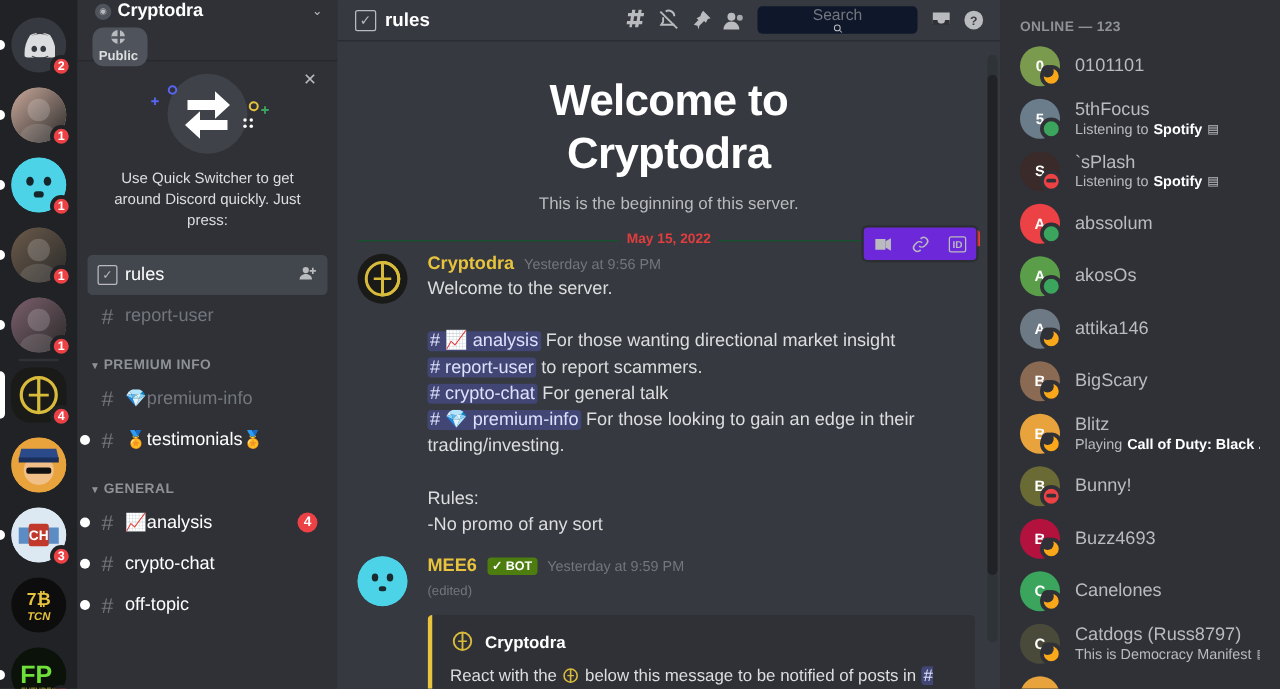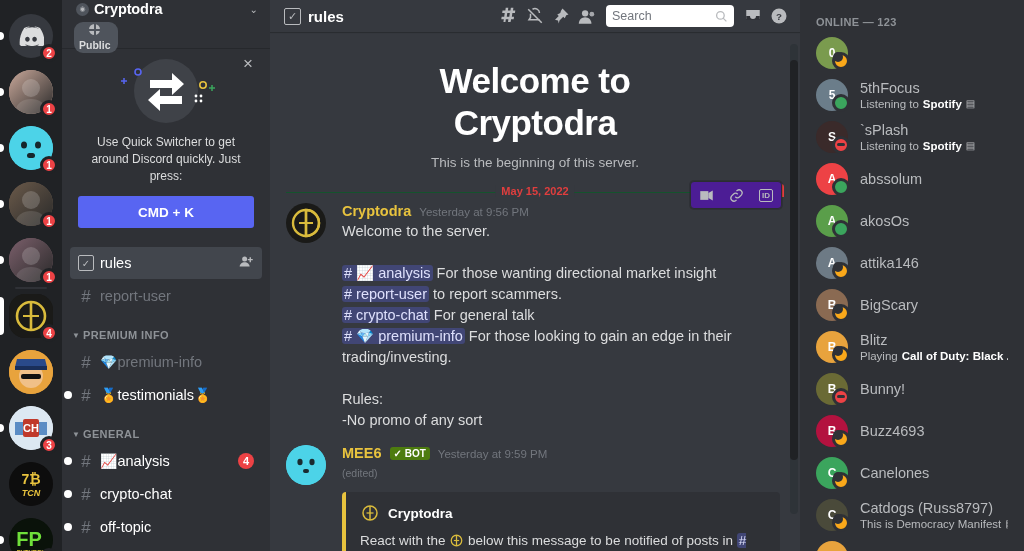--- a/index.html
+++ b/index.html
@@ -130,22 +130,22 @@
   }
   .tb-chan-icon {
     width:17px; height:17px; border-radius:2px; border:1.6px solid #b9bbbe;
     display:flex; align-items:center; justify-content:center; color:#b9bbbe;
     font-size:11px; margin-right:7px; flex:0 0 17px;
   }
   .tb-title { color:#fff; font-size:15px; font-weight:bold; }
   .tb-spacer { flex:1; }
   .tb-icon { width:26px; height:26px; display:flex; align-items:center; justify-content:center; color:#b9bbbe; cursor:pointer; }
   .search-box {
-    width:128px; height:22px; background:#ffffff; border-radius:4px;
-    display:flex; align-items:center; padding: 0 6px; margin: 0 6px; cursor:text;
+    width:128px; height:22px; background:#0f172a; border-radius:4px;
+    display:flex; align-items:center; padding: 0 6px; margin: 0 6px; cursor:text;flex-direction:column;
   }
   .search-ph { color:#72767d; font-size:12.5px; flex:1; }
 
   
   .msgs { flex:1; position:relative; overflow:hidden; }
   .welcome-block { padding: 28px 20px 0; text-align:center; }
   .welcome-title {
     color:#fff; font-size:35px; font-weight:bold; line-height:42px; letter-spacing:-.5px;
   }
   .welcome-sub { color:#b9bbbe; font-size:13.5px; margin-top:11px; }
@@ -179,21 +179,21 @@
   }
   .msg-text { color:#dcddde; font-size:14.5px; line-height:21px; margin-top:2px; }
   .edited { color:#72767d; font-size:10.5px; }
   .chan-mention {
     background:#414675; color:#dee0fc; border-radius:3px; padding: 0 2px;
     font-weight:500; cursor:pointer;
   }
 
   .msg-tools {
     position:absolute; right:18px; top:-12px;
-    background:#4c1d95; border:1px solid #2b2d31; border-radius:4px;
+    background:#6d28d9; border:1px solid #2b2d31; border-radius:4px;
     display:flex; height:28px; align-items:center; box-shadow:0 0 0 1px rgba(4,4,5,.15);
   }
   .tool-btn { width:30px; height:26px; display:flex; align-items:center; justify-content:center; color:#b9bbbe; cursor:pointer; font-size:13px;}
 
   .embed {
     margin-top:8px; background:#2f3136; border-left:4px solid #e8c33e;
     border-radius:4px; padding: 11px 14px 12px; max-width:438px;
   }
   .embed-author { display:flex; align-items:center; gap:8px; }
   .embed-author-name { color:#fff; font-size:13.5px; font-weight:600; }
@@ -415,21 +415,20 @@
           <circle cx="97" cy="31" r="3.2" fill="none" stroke="#e8c33e" stroke-width="1.6"></circle>
           <path d="M18 24 l0 6 M15 27 l6 0" stroke="#5865f2" stroke-width="1.5"></path>
           <path d="M106 31 l0 6 M103 34 l6 0" stroke="#3ba55d" stroke-width="1.5"></path>
           <circle cx="90" cy="42" r="1.4" fill="#ffffff"></circle>
             <circle cx="95" cy="42" r="1.4" fill="#ffffff"></circle>
           <circle cx="90" cy="47" r="1.4" fill="#ffffff"></circle>
             <circle cx="95" cy="47" r="1.4" fill="#ffffff"></circle>
         </svg>
       </div>
       <div class="qs-text">Use Quick Switcher to get around Discord quickly. Just press:</div>
-      <div class="qs-btn">CMD + K</div>
     </div>
 
     <div class="ch-list" id="channel-list">
         <div class="ch-row active">
           <span class="rules-icon">✓</span>
           <span class="ch-name">rules</span>
           <span class="ch-invite"><svg width="15" height="15" viewBox="0 0 24 24" fill="#b9bbbe">
               <circle cx="9" cy="8" r="4"></circle>
               <path d="M1 20c0-4 3.6-7 8-7s8 3 8 7z"></path>
               <path d="M18 5v8M14 9h8" stroke="#b9bbbe" stroke-width="2.2" fill="none"></path>
@@ -634,20 +633,23 @@
   </div>
 
   <div class="members">
     <div class="members-head">ONLINE — 123</div>
     <div id="member-list">
         <div class="member">
           <div class="m-avatar-wrap">
             <div class="m-avatar" style="background:#7a9b4e">0</div>
             <span class="m-status idle"></span>
           </div>
+          <div class="m-info">
+            <div class="m-name">0101101</div>
+          </div>
         </div>
         <div class="member">
           <div class="m-avatar-wrap">
             <div class="m-avatar" style="background:#6b7d8a">5</div>
             <span class="m-status online"></span>
           </div>
           <div class="m-info">
             <div class="m-name">5thFocus</div>
             <div class="m-activity">
               <span>Listening to </span>

